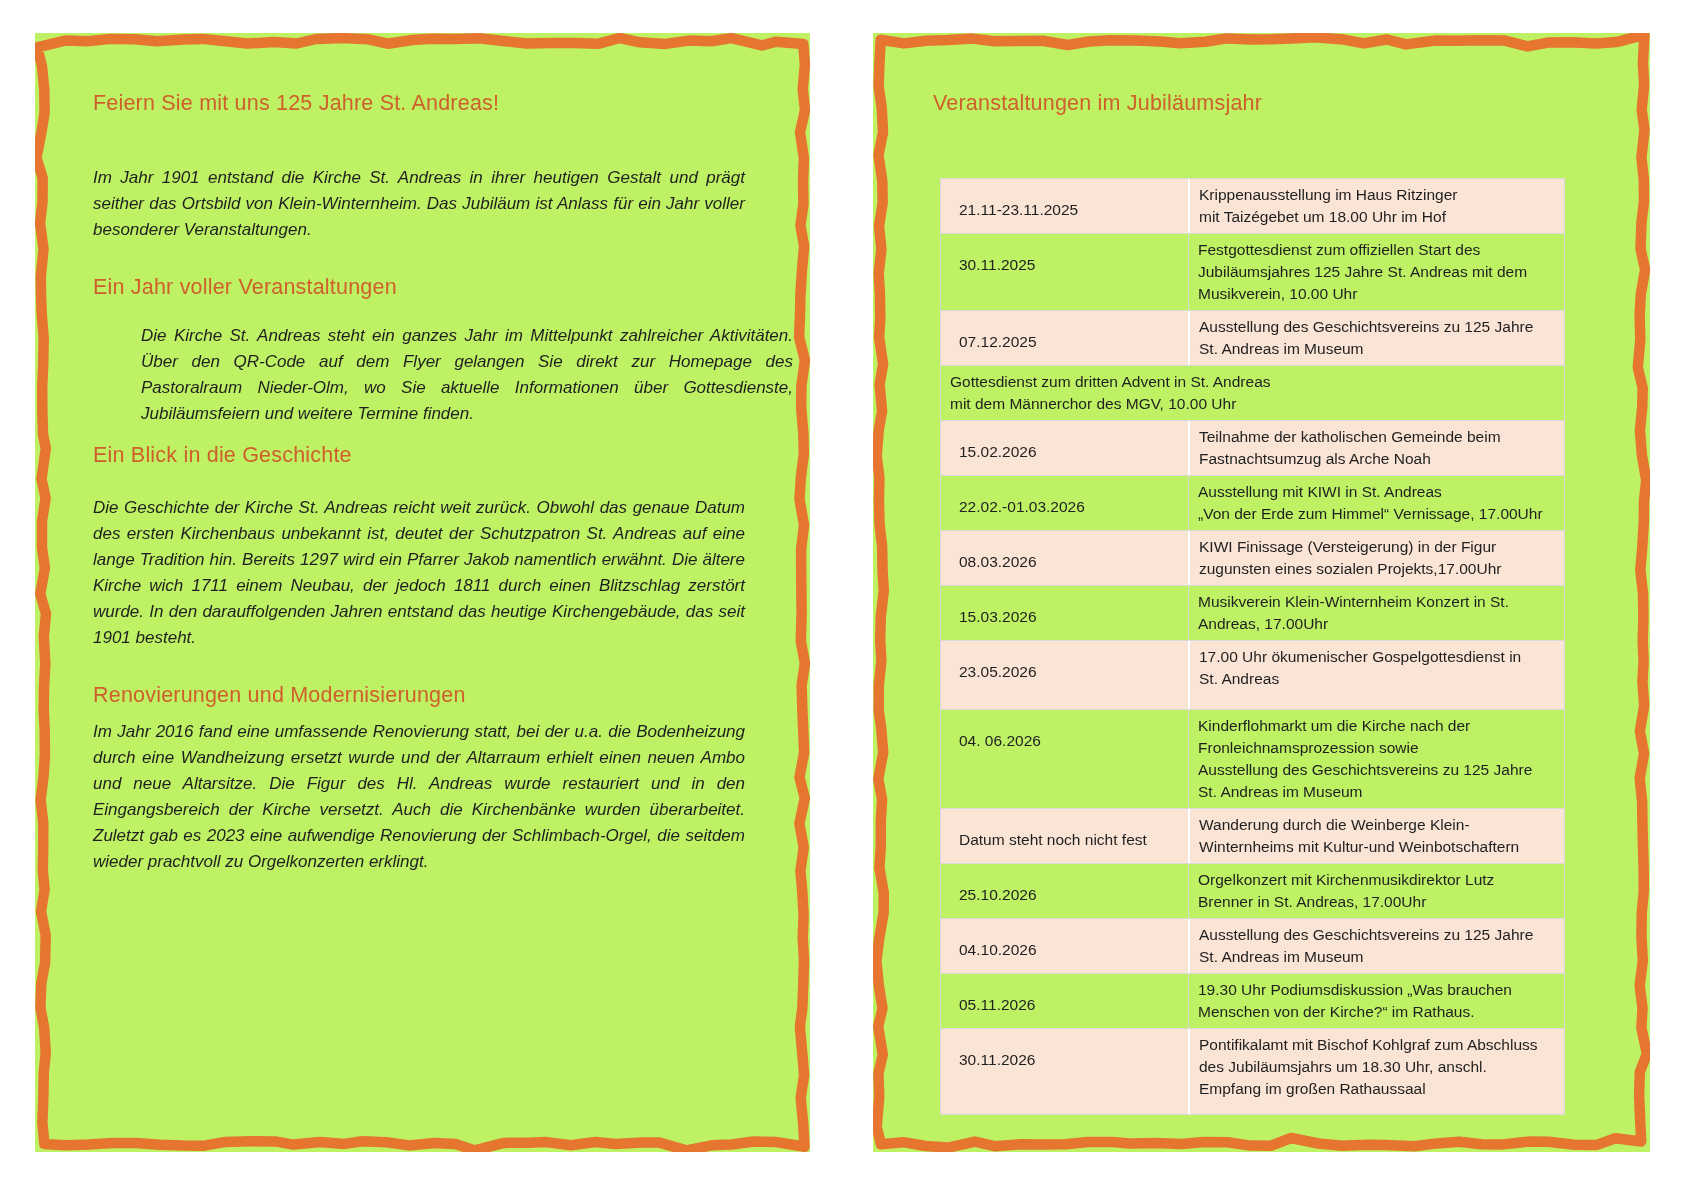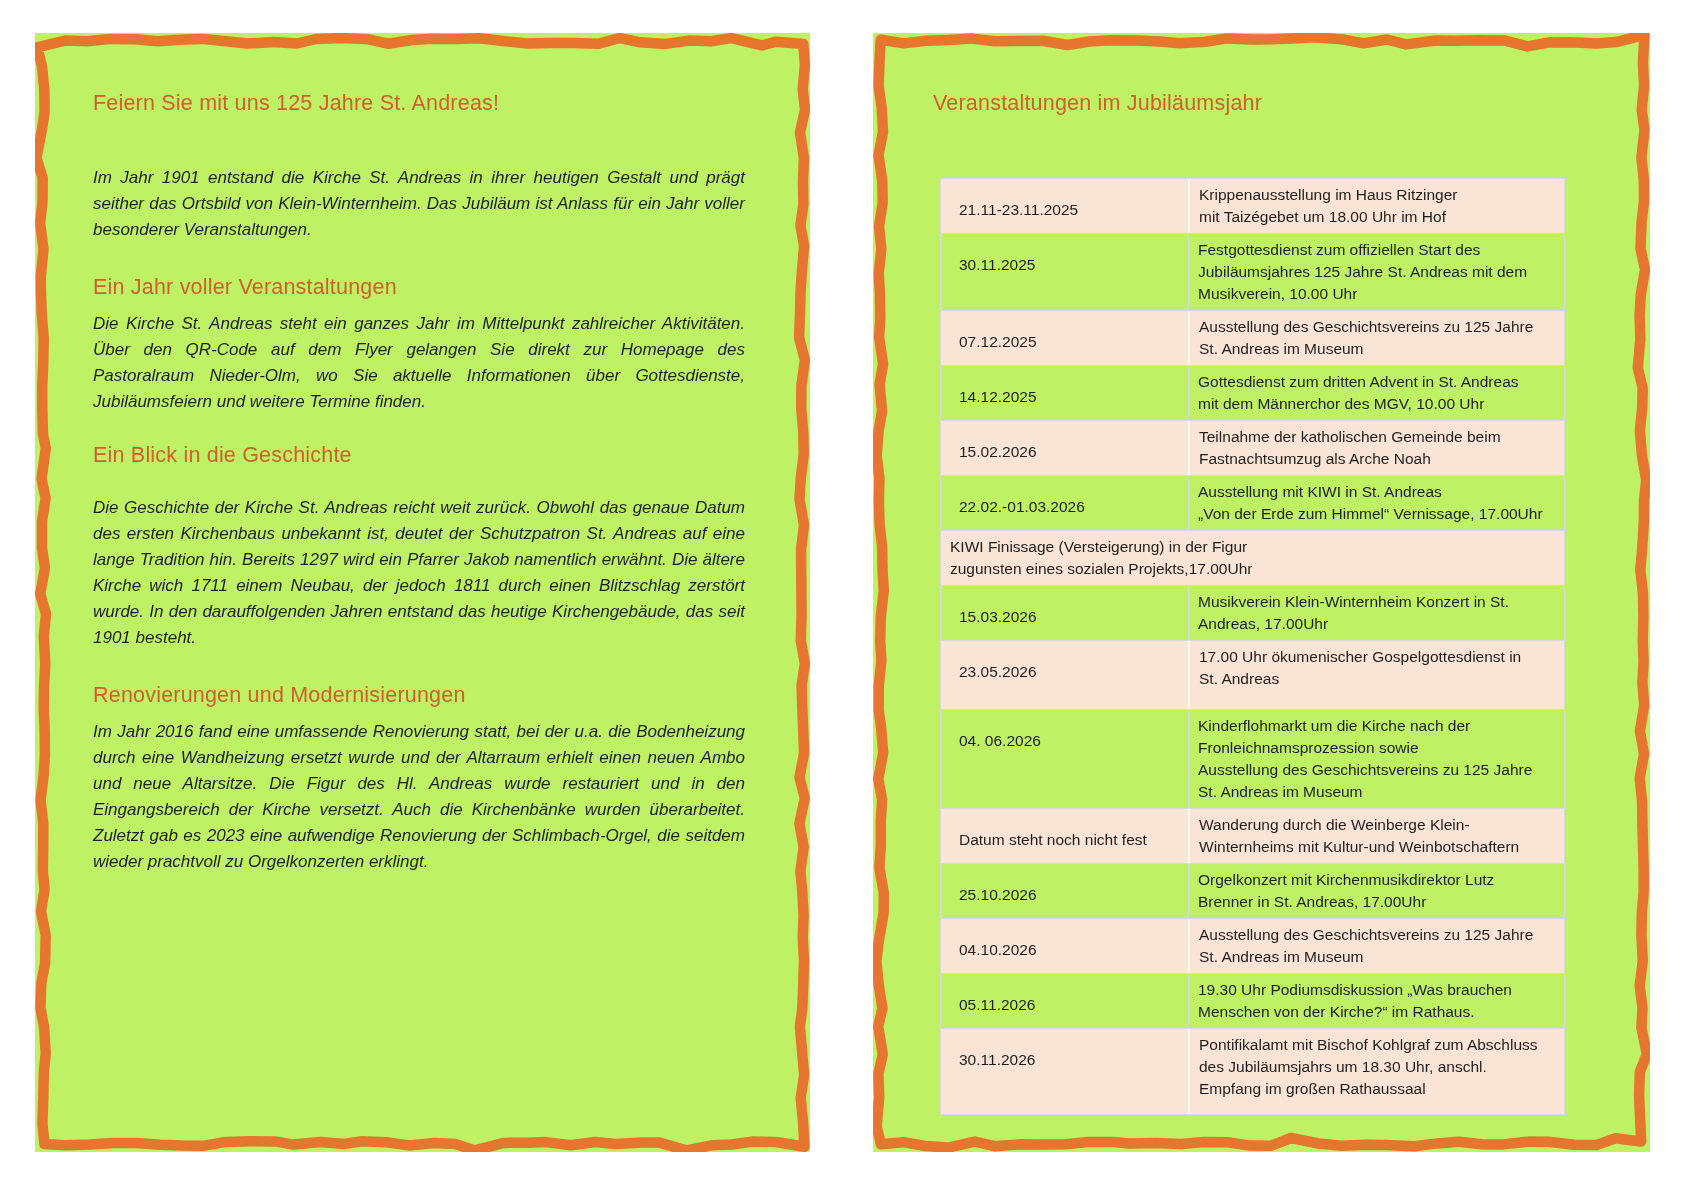--- a/index.html
+++ b/index.html
@@ -23,21 +23,21 @@
   }
   .doc-para{
     position:absolute;left:58px;width:652px;margin:0;
     font-size:17px;line-height:26px;text-align:justify;
     color:var(--text,#1f1f1f);
     font-style:italic;
   }
   #lp-title{top:56px;}
   #lp-intro{top:132px;}
   #lp-h2{top:240px;}
-  #lp-p2{top:278px;}
+  #lp-p2{top:290px;margin-left:48px;}
   #lp-h3{top:408px;}
   #lp-p3{top:446px;margin-top:16px;}
   #lp-h4{top:648px;}
   #lp-p4{top:686px;}
 
   #rp-title{top:56px;left:60px;width:660px;}
 
   #events-table{
     position:absolute;left:67px;top:145px;width:625px;
     border:1px solid var(--grid,#d9d9d9);
@@ -105,38 +105,38 @@
 Musikverein, 10.00 Uhr</div>
   </div>
 
   <div class="ev-row">
     <div class="ev-date">07.12.2025</div>
     <div class="ev-desc">Ausstellung des Geschichtsvereins zu 125 Jahre
 St. Andreas im Museum</div>
   </div>
 
   <div class="ev-row">
-    <div class="ev-date">14.12.2025</div>
     <div class="ev-desc">Gottesdienst zum dritten Advent in St. Andreas
 mit dem Männerchor des MGV, 10.00 Uhr</div>
   </div>
 
   <div class="ev-row">
     <div class="ev-date">15.02.2026</div>
     <div class="ev-desc">Teilnahme der katholischen Gemeinde beim
 Fastnachtsumzug als Arche Noah</div>
   </div>
 
   <div class="ev-row">
     <div class="ev-date">22.02.-01.03.2026</div>
     <div class="ev-desc">Ausstellung mit KIWI in St. Andreas
 „Von der Erde zum Himmel“ Vernissage, 17.00Uhr</div>
   </div>
 
   <div class="ev-row">
+    <div class="ev-date">08.03.2026</div>
     <div class="ev-desc">KIWI Finissage (Versteigerung) in der Figur
 zugunsten eines sozialen Projekts,17.00Uhr</div>
   </div>
 
   <div class="ev-row">
     <div class="ev-date">15.03.2026</div>
     <div class="ev-desc">Musikverein Klein-Winternheim Konzert in St.
 Andreas, 17.00Uhr</div>
   </div>
 

